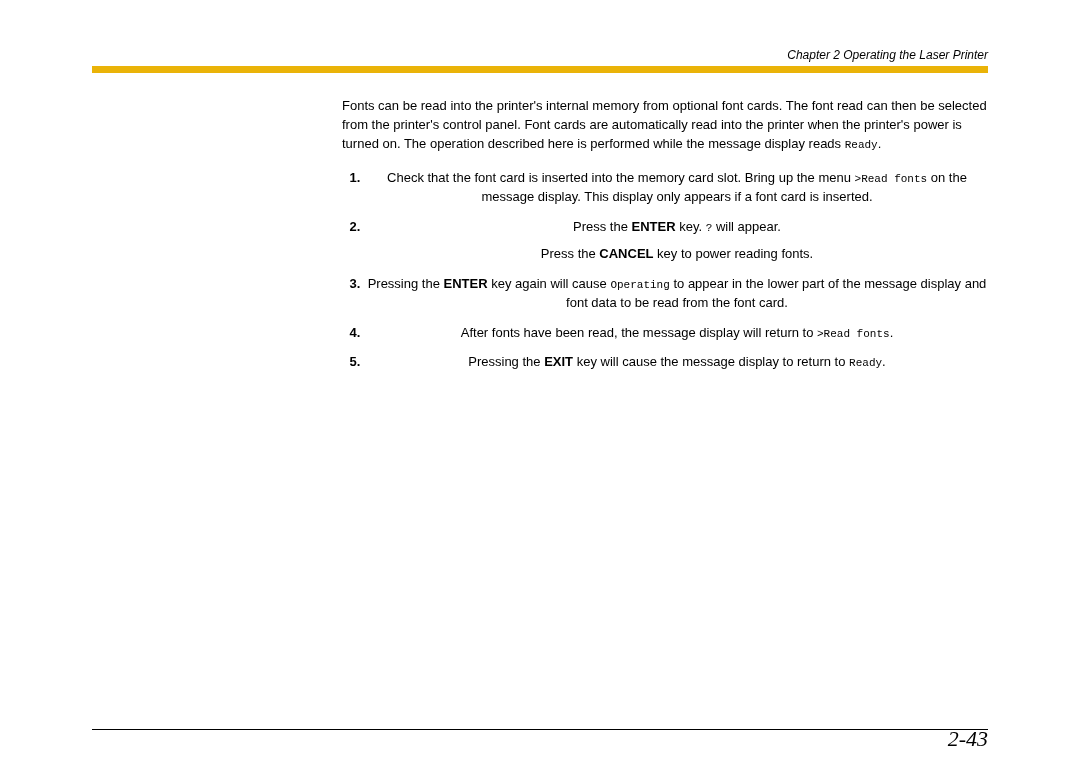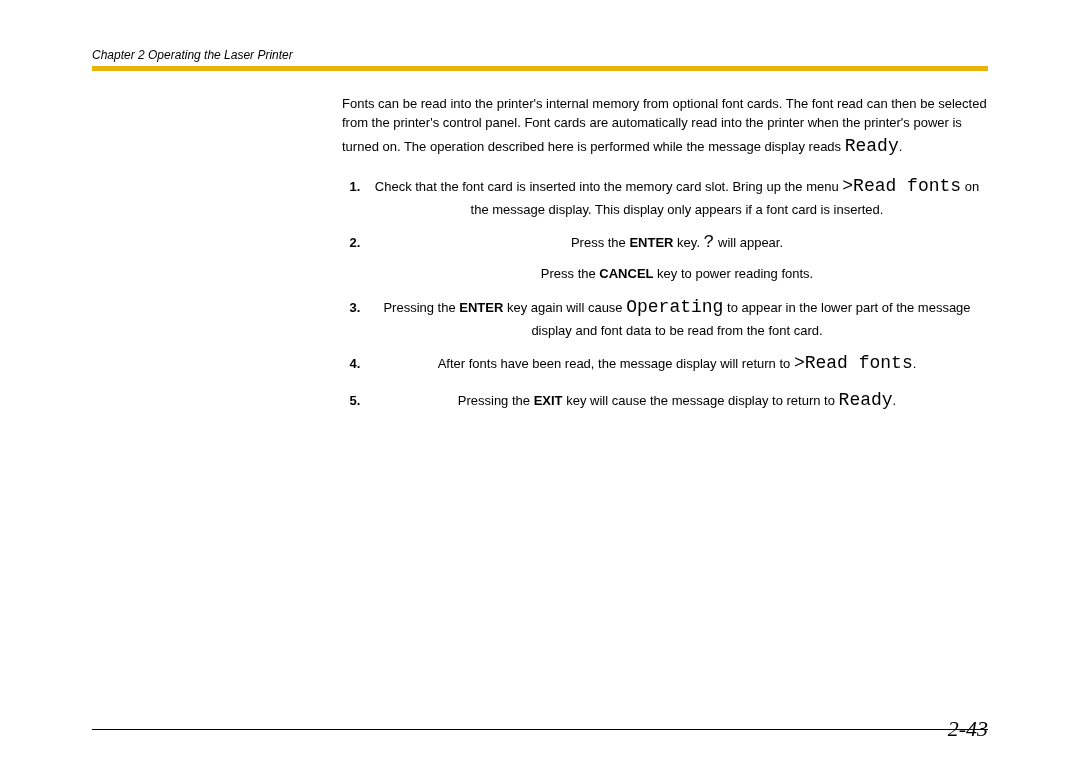--- a/index.html
+++ b/index.html
@@ -14,22 +14,23 @@
     position: relative;
     box-sizing: border-box;
   }
   .page {
     padding: 48px 92px 30px 92px;
     box-sizing: border-box;
     height: 100%;
     position: relative;
   }
   .header-line {
-    border-bottom: 5px solid #eab308;
+    border-bottom: 7px solid #eab308;
     padding-bottom: 4px;
+    text-align: right;
     font-style: italic;
     font-size: 12px;
     margin-bottom: 24px;
   }
   .intro-block {
     margin-left: 250px;
   }
   .intro-block p {
     margin: 0 0 14px 0;
     line-height: 1.45;
@@ -54,34 +55,34 @@
   }
   ol.steps li {
     margin-bottom: 10px;
     padding-left: 2px;
   }
   ol.steps li::marker {
     font-weight: bold;
   }
   .mono {
     font-family: "Courier New", Courier, monospace;
-    font-size: 18px;
+    font-size: 11px;
   }
   b { font-weight: bold; }
   .footer-line {
     position: absolute;
     left: 92px;
     right: 92px;
     bottom: 34px;
     border-bottom: 1px solid #000;
   }
   .page-number {
     position: absolute;
     right: 92px;
-    bottom: 22px;
+    bottom: 12px;
     font-size: 22px;
     font-style: italic;
     font-family: "Times New Roman", Times, serif;
     margin-top: 16px;
   }
 </style>
 </head>
 <body>
 
 <div class="page">

